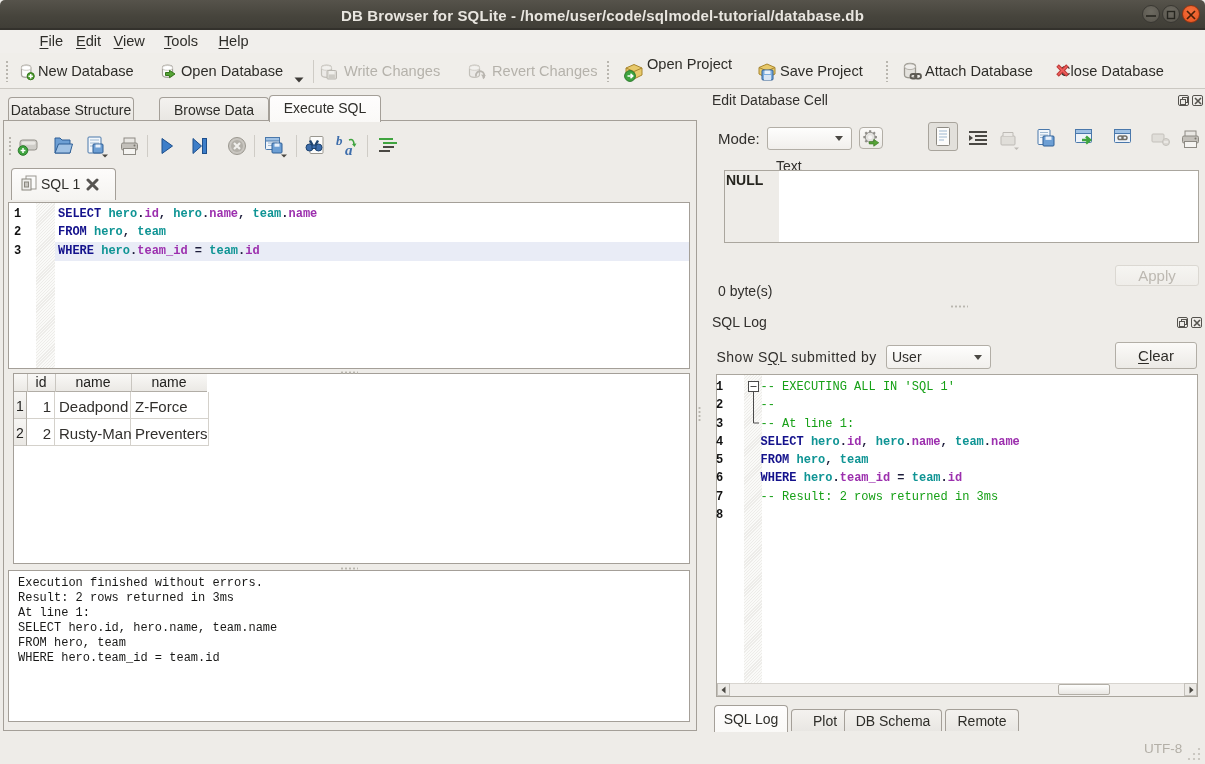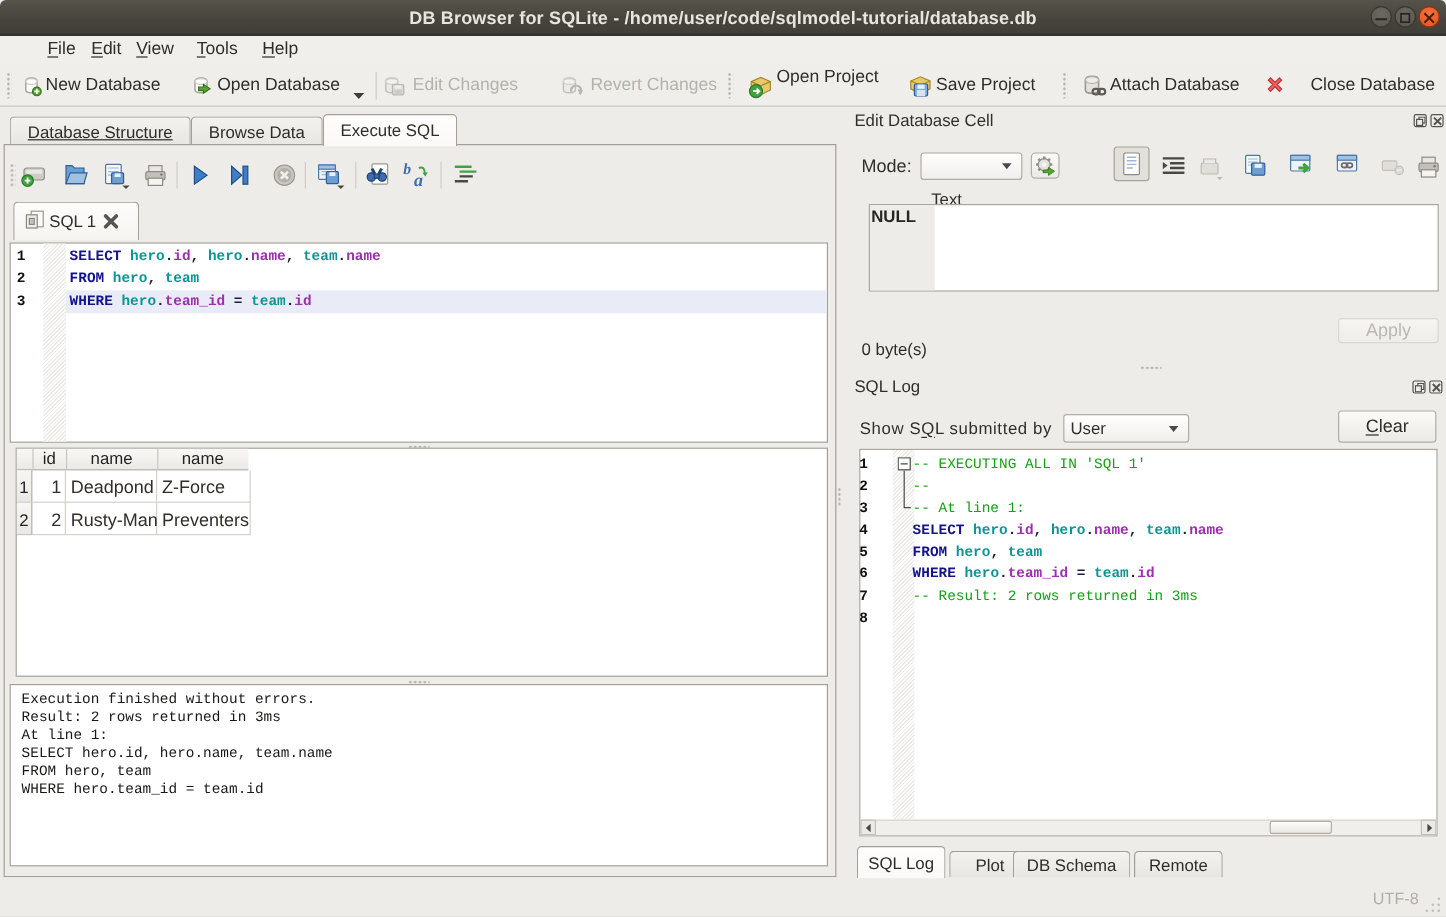--- a/index.html
+++ b/index.html
@@ -92,28 +92,28 @@
     <div class="menuitem" style="left:85.5px"><u>V</u>iew</div>
     <div class="menuitem" style="left:136px"><u>T</u>ools</div>
     <div class="menuitem" style="left:190.5px"><u>H</u>elp</div>
   </div>
 
   <div id="toolbar"></div>
   <div class="tbgrip" style="left:5px;top:60px"></div>
   <div class="tbtext" style="left:38px;top:62.5px">New Database</div>
   <div class="tbtext" style="left:181px;top:62.5px">Open Database</div>
   <div class="tbsep" style="left:313px;top:60px"></div>
-  <div class="tbtext dis" style="left:344px;top:62.5px">Edit Changes</div>
+  <div class="tbtext dis" style="left:344px;top:62.5px">Write Changes</div>
   <div class="tbtext dis" style="left:492px;top:62.5px">Revert Changes</div>
   <div class="tbgrip" style="left:606px;top:60px"></div>
   <div class="tbtext" style="left:647px;top:56px">Open Project</div>
   <div class="tbtext" style="left:780px;top:62.5px">Save Project</div>
   <div class="tbgrip" style="left:885px;top:60px"></div>
   <div class="tbtext" style="left:925px;top:62.5px">Attach Database</div>
-  <div class="tbtext" style="left:1092px;top:62.5px">Close Database</div>
+  <div class="tbtext" style="left:1060px;top:62.5px">Close Database</div>
 
   <svg class="abs" style="left:20px;top:64px" width="16" height="17">
     <path d="M1.5 3.8 Q1.5 1 6.2 1 Q10.9 1 10.9 3.8 L10.9 10.8 Q10.9 13.3 6.2 13.3 Q1.5 13.3 1.5 10.8 Z" fill="#fdfdfd" stroke="#a5a29b" stroke-width="1.2"></path>
     <ellipse cx="6.2" cy="3.9" rx="4.7" ry="2.4" fill="#fff" stroke="#cbc8c2"></ellipse>
     <circle cx="10.7" cy="12.2" r="3.6" fill="#4f9e31" stroke="#35761b"></circle>
     <path d="M10.7 10 V14.4 M8.5 12.2 H12.9" stroke="#fff" stroke-width="1.5"></path>
   </svg>
   <svg class="abs" style="left:161px;top:63.5px" width="18" height="17">
     <path d="M1.5 3.8 Q1.5 1 6.5 1 Q11.5 1 11.5 3.8 L11.5 10.8 Q11.5 13.3 6.5 13.3 Q1.5 13.3 1.5 10.8 Z" fill="#fdfdfd" stroke="#a5a29b" stroke-width="1.2"></path>
     <ellipse cx="6.5" cy="3.9" rx="5" ry="2.4" fill="#fff" stroke="#cbc8c2"></ellipse>
@@ -154,21 +154,21 @@
       <rect x="13" y="12" width="6" height="4.6" rx="2.3"></rect>
     </g>
   </svg>
   <svg class="abs" style="left:1055px;top:63px" width="16" height="15">
     <path d="M2 3.8 L3.8 2 L7.5 5.7 L11.2 2 L13 3.8 L9.3 7.5 L13 11.2 L11.2 13 L7.5 9.3 L3.8 13 L2 11.2 L5.7 7.5 Z" fill="#f2615f" stroke="#c03c3a" stroke-width="1.1"></path>
   </svg>
   <svg class="abs" style="left:294px;top:77px" width="10" height="7">
       <path d="M0.5 0.5 L9.5 0.5 L5 5.5 Z" fill="#3e3c38"></path>
     </svg>
 
-  <div class="tab" style="left:8px;top:97px;width:151px;height:24px;line-height:24px;text-decoration:underline;">Database Structure</div>
+  <div class="tab" style="left:8px;top:97px;width:126px;height:24px;line-height:24px;">Database Structure</div>
   <div class="tab" style="left:159px;top:97px;width:110px;height:24px;line-height:24px;">Browse Data</div>
   <div class="tab active" style="left:269px;top:95px;width:112px;height:27px;line-height:25px;">Execute SQL</div>
 
   <div id="page"></div>
 
   <div class="tbgrip" style="left:8px;top:136px;height:20px;"></div>
   <svg class="abs" style="left:16px;top:136px" width="24" height="21">
     <rect x="4" y="4" width="17" height="10" rx="2.5" fill="#cfcdc8" stroke="#93908a"></rect>
     <rect x="5.5" y="5.5" width="14" height="3.2" rx="1.6" fill="#e9e7e3"></rect>
     <circle cx="7" cy="14.5" r="4.8" fill="#3fa43f" stroke="#2b7a2b"></circle>

